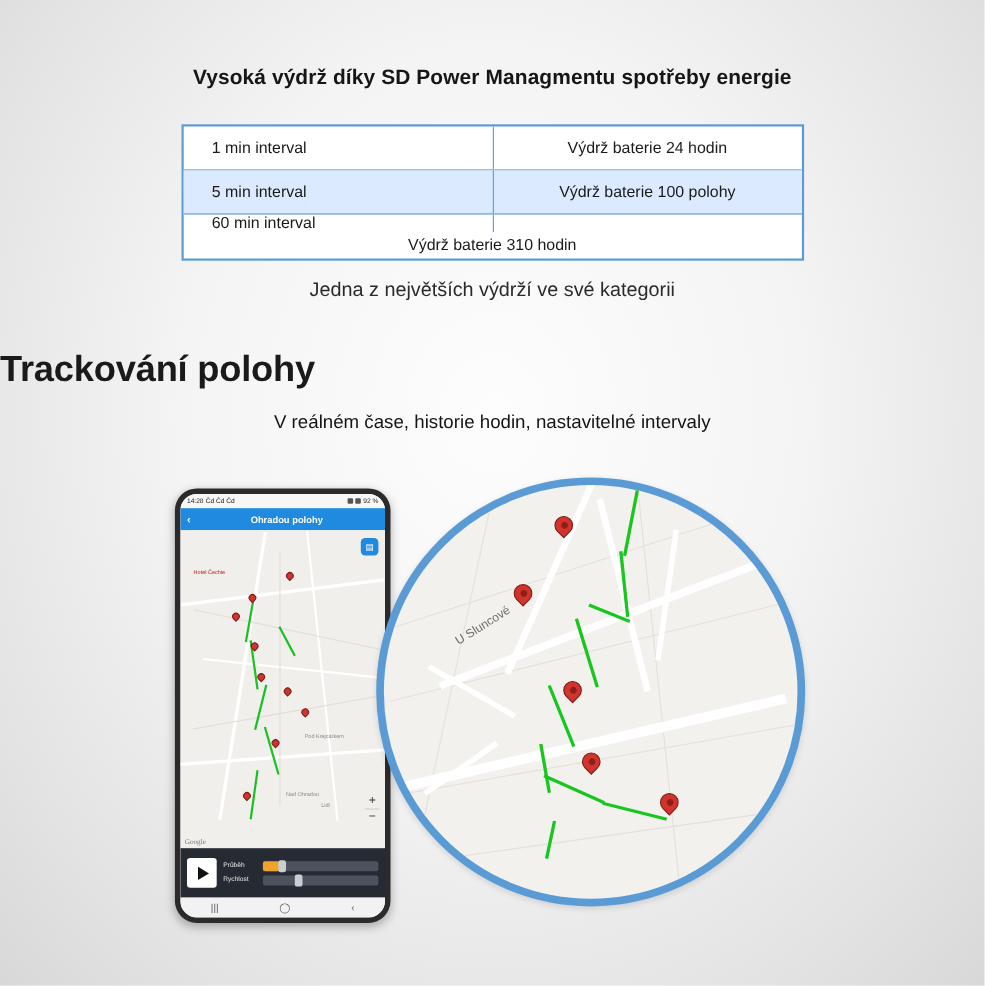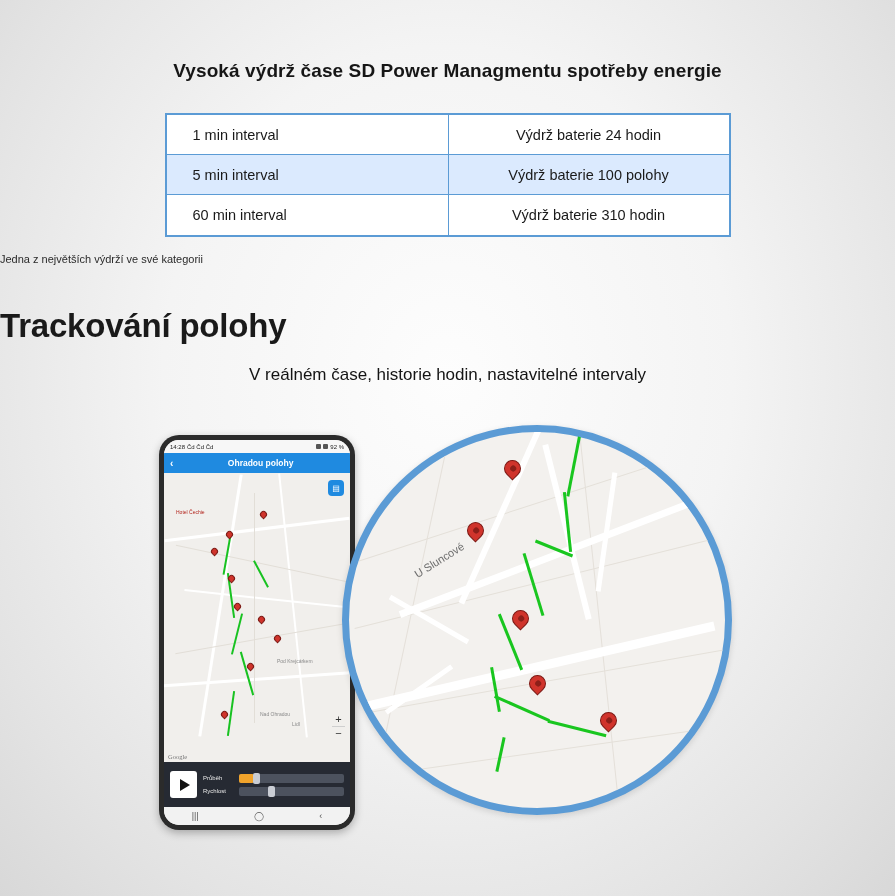--- a/index.html
+++ b/index.html
@@ -32,39 +32,40 @@
     width: 566px;
     margin: 31px auto 16px auto;
     border: 2px solid #5b9bd5;
     background: #fff;
   }
   .trow {
     display: flex;
     height: 40px;
     border-bottom: 1px solid #5b9bd5;
   }
-  .trow:last-child { border-bottom: none; }
+  .trow:last-child { border-bottom: none; flex-direction: column; }
   .trow.alt { background: #dbeafe; }
   .tcell {
     display: flex;
     align-items: center;
     font-size: 14.5px;
     color: #1a1a1a;
   }
   .tcell.left {
     width: 282px;
     padding-left: 26px;
     border-right: 1px solid #5b9bd5;
   }
   .tcell.right {
     flex: 1;
     justify-content: center;
   }
   .table-caption {
-    font-size: 11px;
+    text-align: center;
+    font-size: 18px;
     color: #2a2a2a;
     margin-top: 14px;
   }
 
   
   .section-title {
     font-size: 33px;
     font-weight: bold;
     margin-top: 42px;
     letter-spacing: -.2px;
@@ -289,21 +290,21 @@
     position: absolute;
     font-size: 11px;
     color: #6d6d6d;
     transform: rotate(-32deg);
     white-space: nowrap;
   }
 </style>
 </head>
 <body>
 
-<div class="headline">Vysoká výdrž čase SD Power Managmentu spotřeby energie</div>
+<div class="headline">Vysoká výdrž díky SD Power Managmentu spotřeby energie</div>
 
 <div class="table-wrap">
   <div class="trow">
     <div class="tcell left">1 min interval</div>
     <div class="tcell right">Výdrž baterie 24 hodin</div>
   </div>
   <div class="trow alt">
     <div class="tcell left">5 min interval</div>
     <div class="tcell right">Výdrž baterie 100 polohy</div>
   </div>

